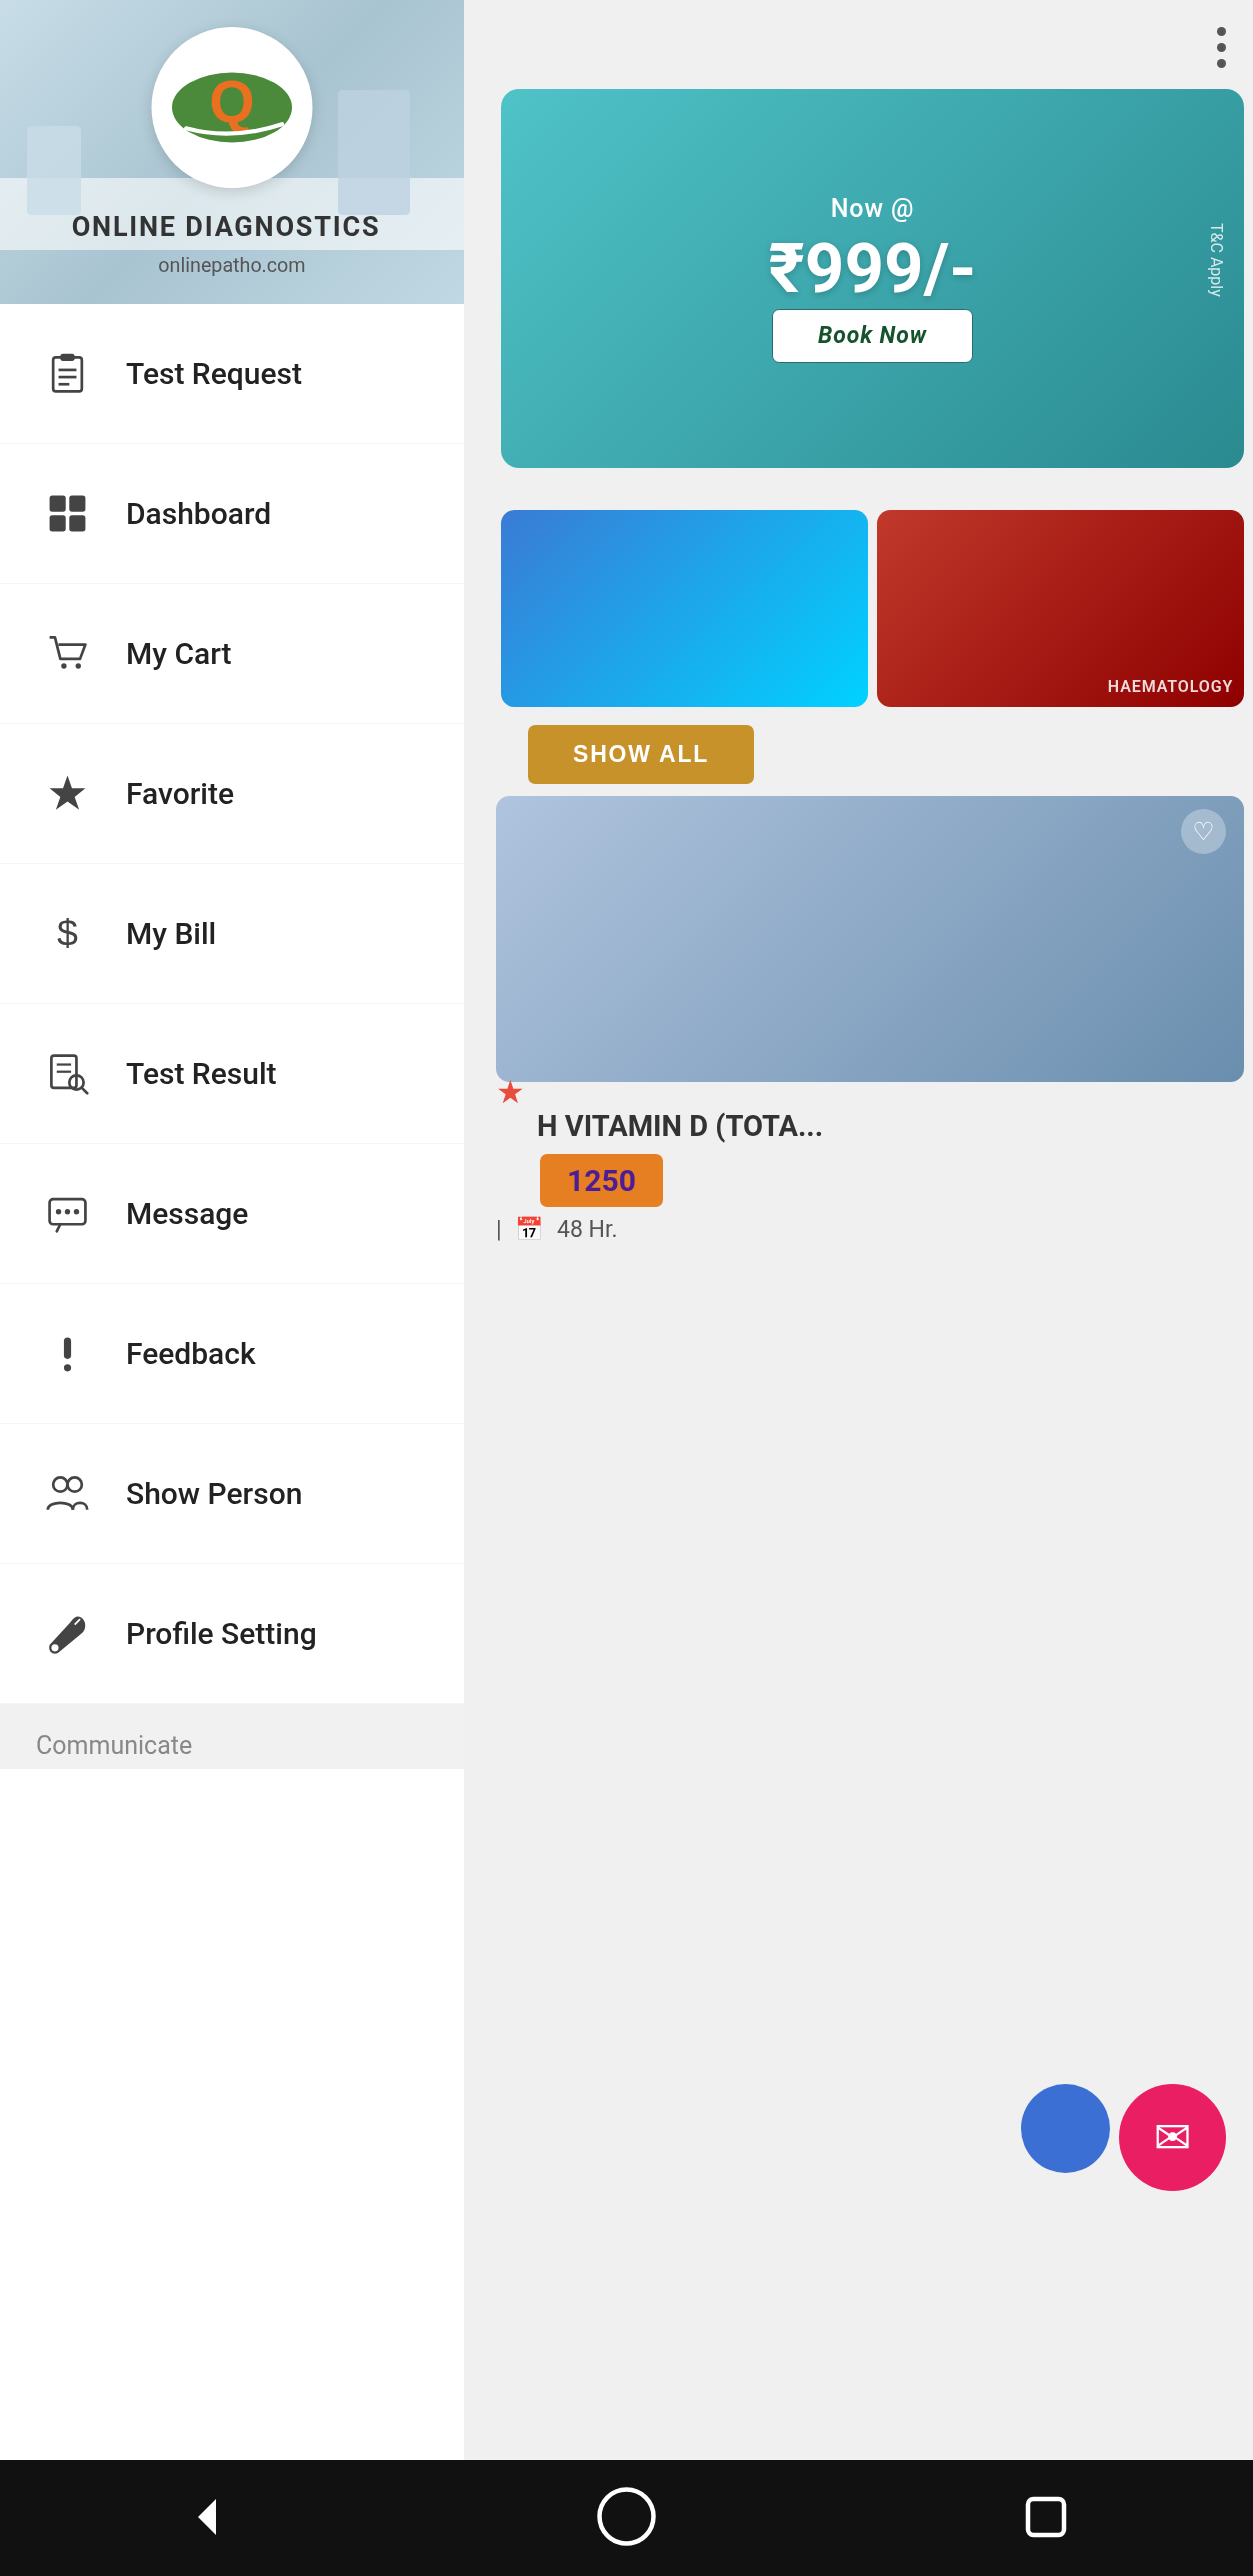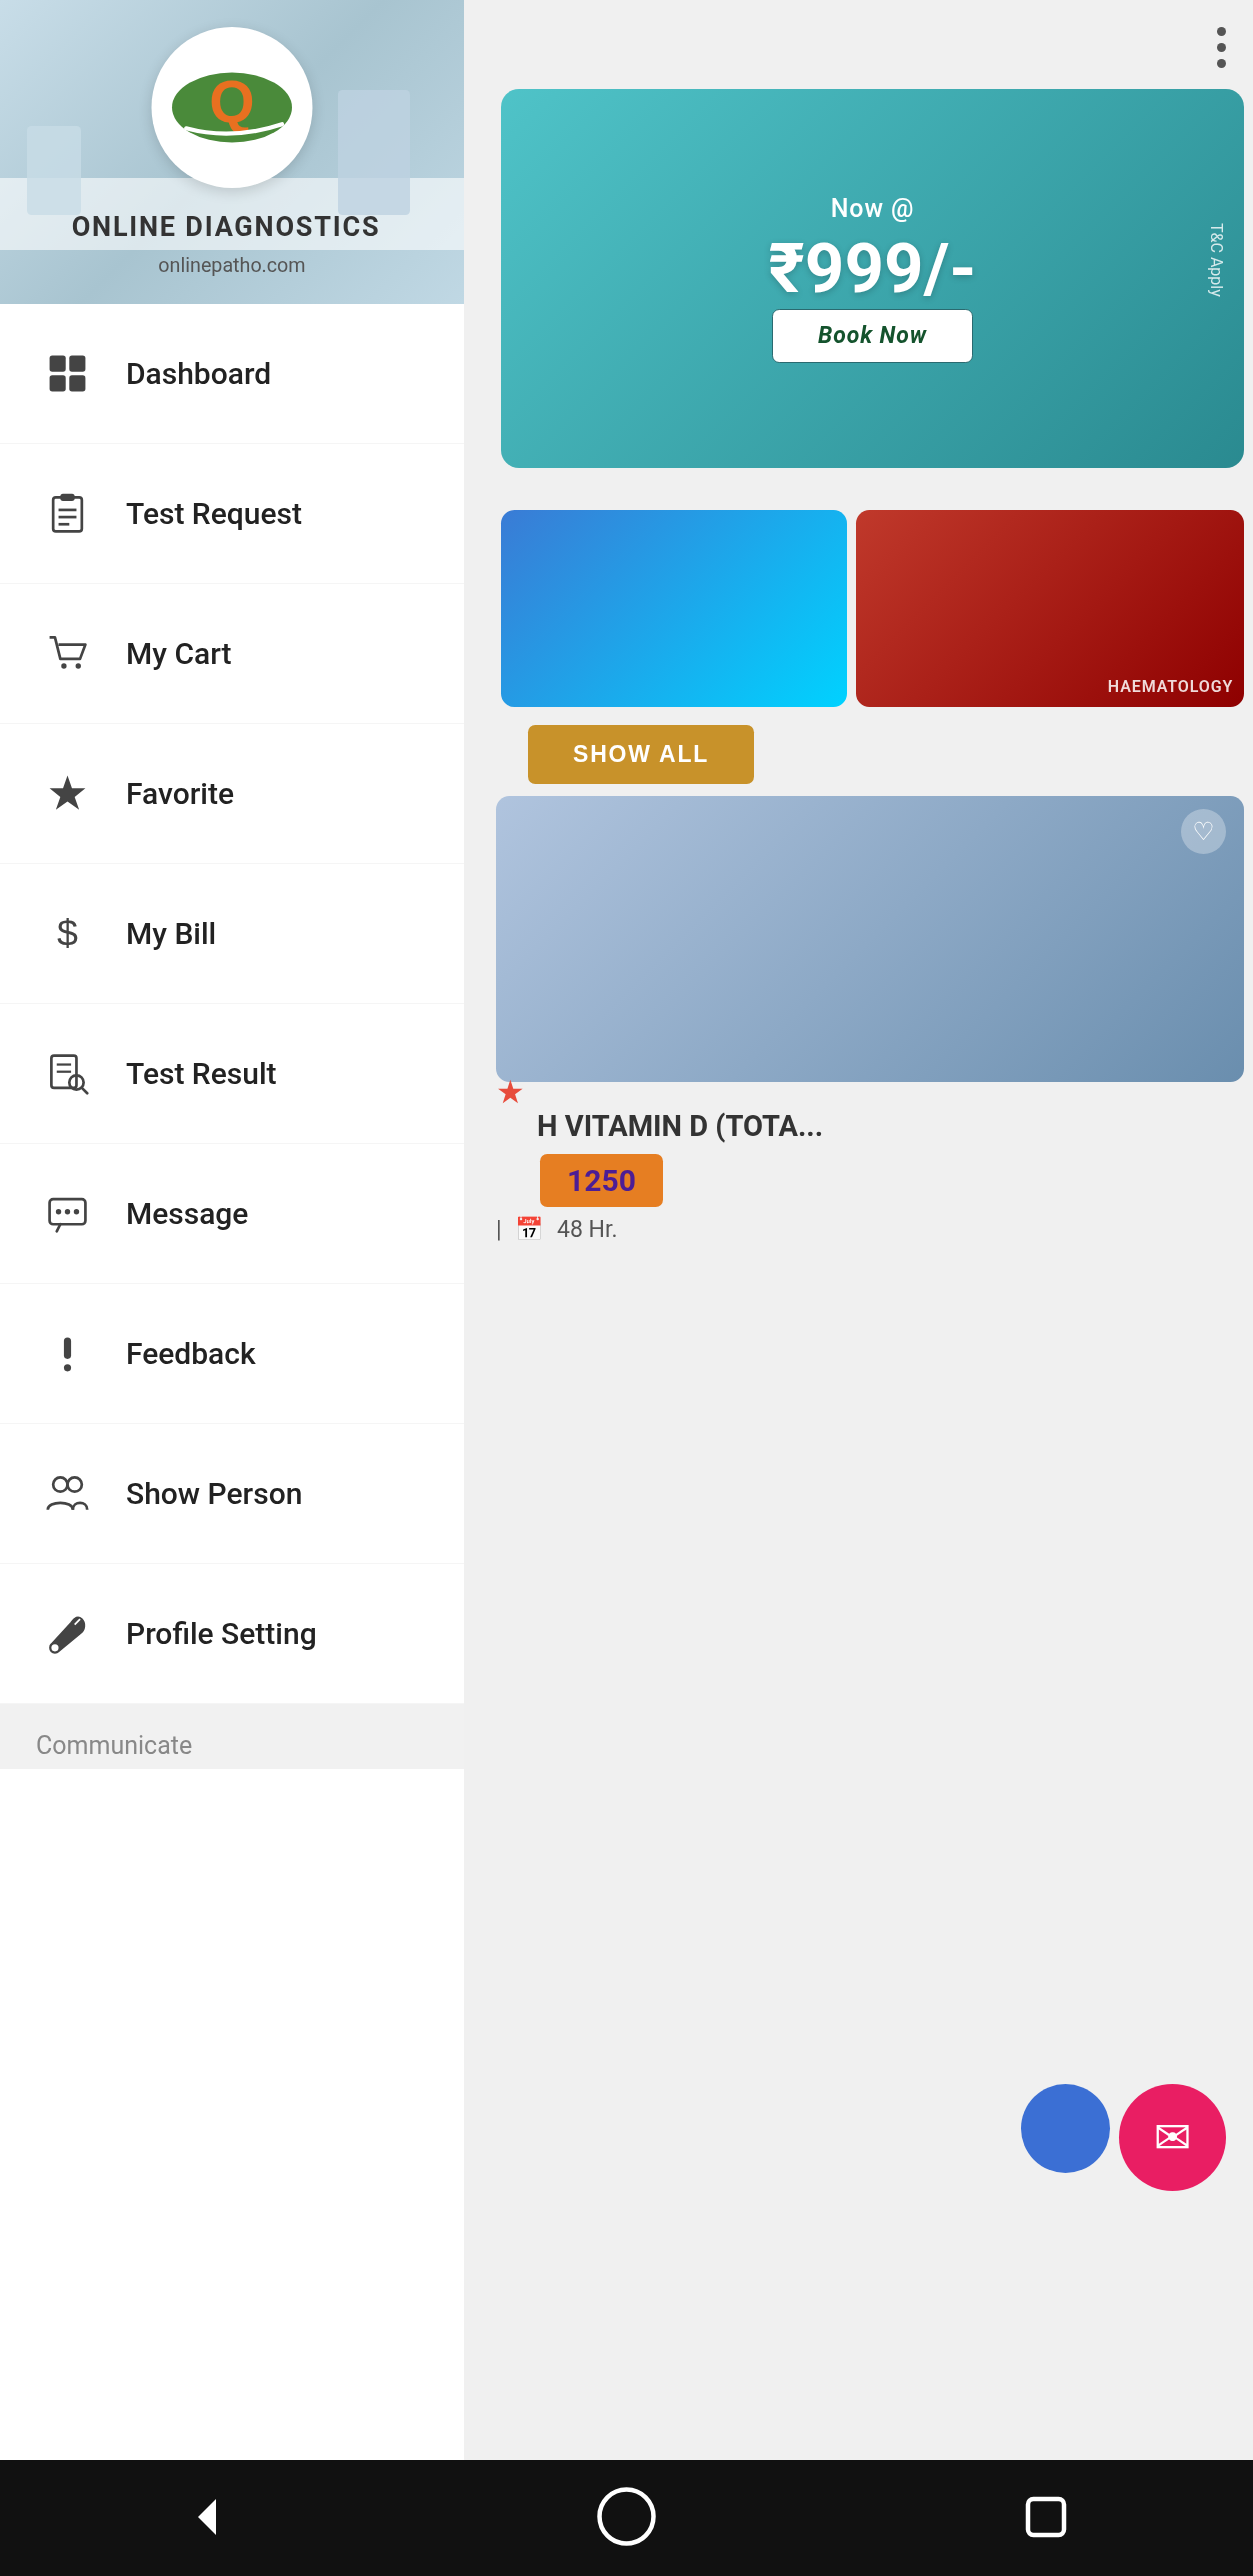--- a/index.html
+++ b/index.html
@@ -100,21 +100,21 @@
       border-radius: 13.4px;
       overflow: hidden;
     }
     .card-red {
       flex: 1;
       background: linear-gradient(135deg, #c0392b, #8e0000);
       border-radius: 13.4px;
       display: flex;
       align-items: flex-end;
       justify-content: flex-end;
-      padding: 21px;
+      padding: 0;
       overflow: hidden;
       position: relative;
     }
     .haematology-label {
       position: absolute;
       bottom: 10.7px;
       right: 10.7px;
       font-size: 16px;
       color: rgba(255,255,255,0.85);
       font-weight: 600;
@@ -473,40 +473,40 @@
 
     <div class="brand-name">ONLINE DIAGNOSTICS</div>
     <div class="brand-url">onlinepatho.com</div>
   </div>
 
   <div class="menu-list">
 
     <div class="menu-item">
       <div class="menu-icon">
         <svg width="43" height="43" viewBox="0 0 48 48">
-            <rect x="4" y="4" width="18" height="18" rx="3" fill="#444"></rect>
-            <rect x="26" y="4" width="18" height="18" rx="3" fill="#444"></rect>
-            <rect x="4" y="26" width="18" height="18" rx="3" fill="#444"></rect>
-            <rect x="26" y="26" width="18" height="18" rx="3" fill="#444"></rect>
-          </svg>
-      </div>
-      <span class="menu-label">Dashboard</span>
-    </div>
-
-    <div class="menu-item">
-      <div class="menu-icon">
-        <svg width="43" height="43" viewBox="0 0 48 48">
             <rect x="8" y="6" width="32" height="38" rx="3" stroke="#444" stroke-width="3" fill="none"></rect>
             <rect x="16" y="2" width="16" height="8" rx="3" fill="#444"></rect>
             <line x1="14" y1="20" x2="34" y2="20" stroke="#444" stroke-width="3"></line>
             <line x1="14" y1="28" x2="34" y2="28" stroke="#444" stroke-width="3"></line>
             <line x1="14" y1="36" x2="26" y2="36" stroke="#444" stroke-width="3"></line>
           </svg>
       </div>
       <span class="menu-label">Test Request</span>
+    </div>
+
+    <div class="menu-item">
+      <div class="menu-icon">
+        <svg width="43" height="43" viewBox="0 0 48 48">
+            <rect x="4" y="4" width="18" height="18" rx="3" fill="#444"></rect>
+            <rect x="26" y="4" width="18" height="18" rx="3" fill="#444"></rect>
+            <rect x="4" y="26" width="18" height="18" rx="3" fill="#444"></rect>
+            <rect x="26" y="26" width="18" height="18" rx="3" fill="#444"></rect>
+          </svg>
+      </div>
+      <span class="menu-label">Dashboard</span>
     </div>
 
     <div class="menu-item">
       <div class="menu-icon">
         <svg width="43" height="43" viewBox="0 0 48 48">
             <path d="M4 6h6l6 24h22l6-16H14" stroke="#444" stroke-width="3" fill="none" stroke-linejoin="round"></path>
             <circle cx="20" cy="38" r="3" fill="#444"></circle>
             <circle cx="36" cy="38" r="3" fill="#444"></circle>
           </svg>
       </div>

